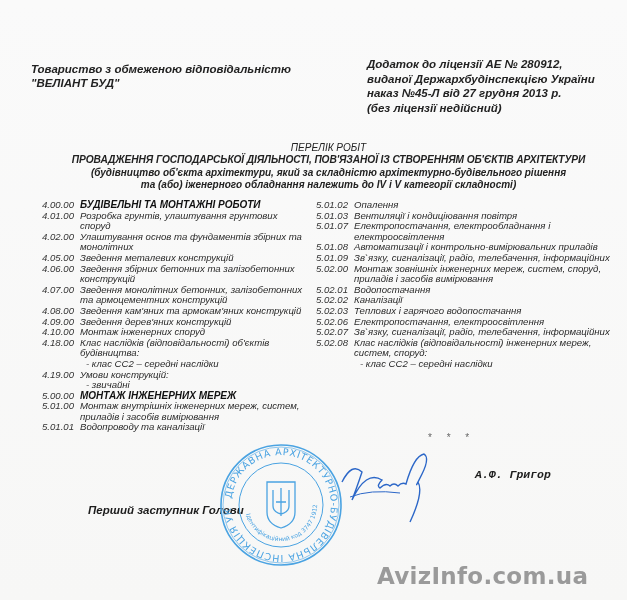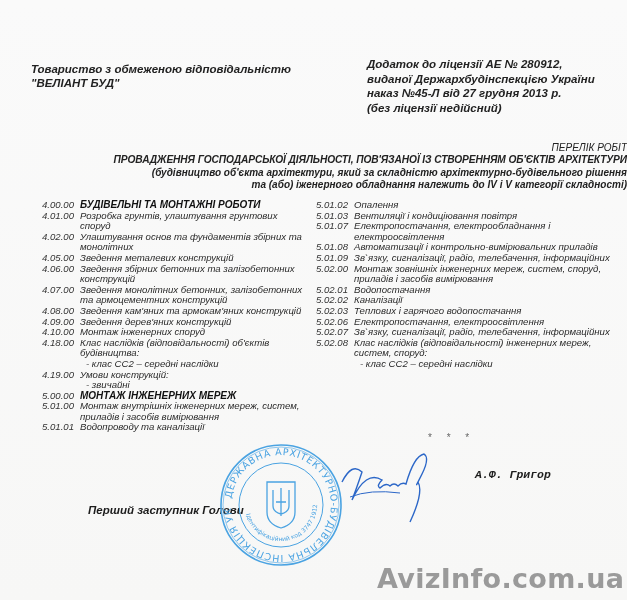--- a/index.html
+++ b/index.html
@@ -7,21 +7,21 @@
     width: 627px; height: 600px; overflow: hidden; position: relative;
     background: #fbfbfb;
     font-family: "Liberation Sans", "DejaVu Sans", sans-serif;
     color: #1c1c1c;
   }
   .page { position: absolute; inset: 0; background: linear-gradient(180deg,#fafafa 0%,#f7f7f6 100%); }
 
   .company { position: absolute; left: 31px; top: 62px; font-size: 11.5px; font-style: italic; font-weight: bold; line-height: 14px; color: #222; }
   .license { position: absolute; left: 367px; top: 57px; font-size: 11.5px; font-style: italic; font-weight: bold; line-height: 14.5px; color: #222; }
 
-  .title-block { position: absolute; left: 30px; width: 597px; top: 142px; text-align: right; font-style: italic; color: #222; }
+  .title-block { position: absolute; left: 30px; width: 597px; top: 142px; text-align: center; font-style: italic; color: #222; }
   .title-block .t1 { font-size: 10px; line-height: 12px; }
   .title-block .t2 { font-size: 10.2px; line-height: 12.5px; font-weight: bold; letter-spacing: -0.1px; }
   .title-block .t3 { font-size: 10px; line-height: 12px; font-weight: bold; }
 
   .col { position: absolute; font-size: 9.6px; font-style: italic; line-height: 10.6px; color: #2a2a2a; }
   .col-left { left: 42px; top: 200px; width: 262px; }
   .col-right { left: 316px; top: 200px; width: 300px; }
   .row { display: flex; justify-content: space-between; }
   .code { width: 38px; flex: 0 0 38px; color: #333; }
   .text { flex: 1; }
@@ -29,21 +29,21 @@
   .sub { padding-left: 44px; }
 
   .stars { position: absolute; left: 428px; top: 432px; font-size: 10px; color: #666; letter-spacing: 6px; }
 
   .sign-title { position: absolute; left: 88px; top: 468px; font-size: 11.5px; font-style: italic; font-weight: bold; color: #1d1d1d; margin-top: 36px; }
   .sign-name { position: absolute; left: 475px; top: 468px; font-size: 11.5px; font-style: italic; font-weight: bold; color: #1d1d1d; font-family: Liberation Mono, monospace; }
 
   .stamp { position: absolute; left: 218px; top: 442px; width: 126px; height: 126px; }
   .signature { position: absolute; left: 320px; top: 442px; width: 120px; height: 90px; }
 
-  .watermark { position: absolute; left: 377px; top: 563px; font-family: "DejaVu Sans", sans-serif; font-weight: bold; font-size: 27px; color: #9a9a9a; letter-spacing: 0.3px; }
+  .watermark { position: absolute; left: 377px; top: 563px; font-family: "DejaVu Sans", sans-serif; font-weight: bold; font-size: 23px; color: #9a9a9a; letter-spacing: 0.3px; }
 </style>
 </head>
 <body>
 
 <div class="page">
 
   <div class="company">
     <div>Товариство з обмеженою відповідальністю</div>
     <div>"ВЕЛІАНТ БУД"</div>
   </div>

